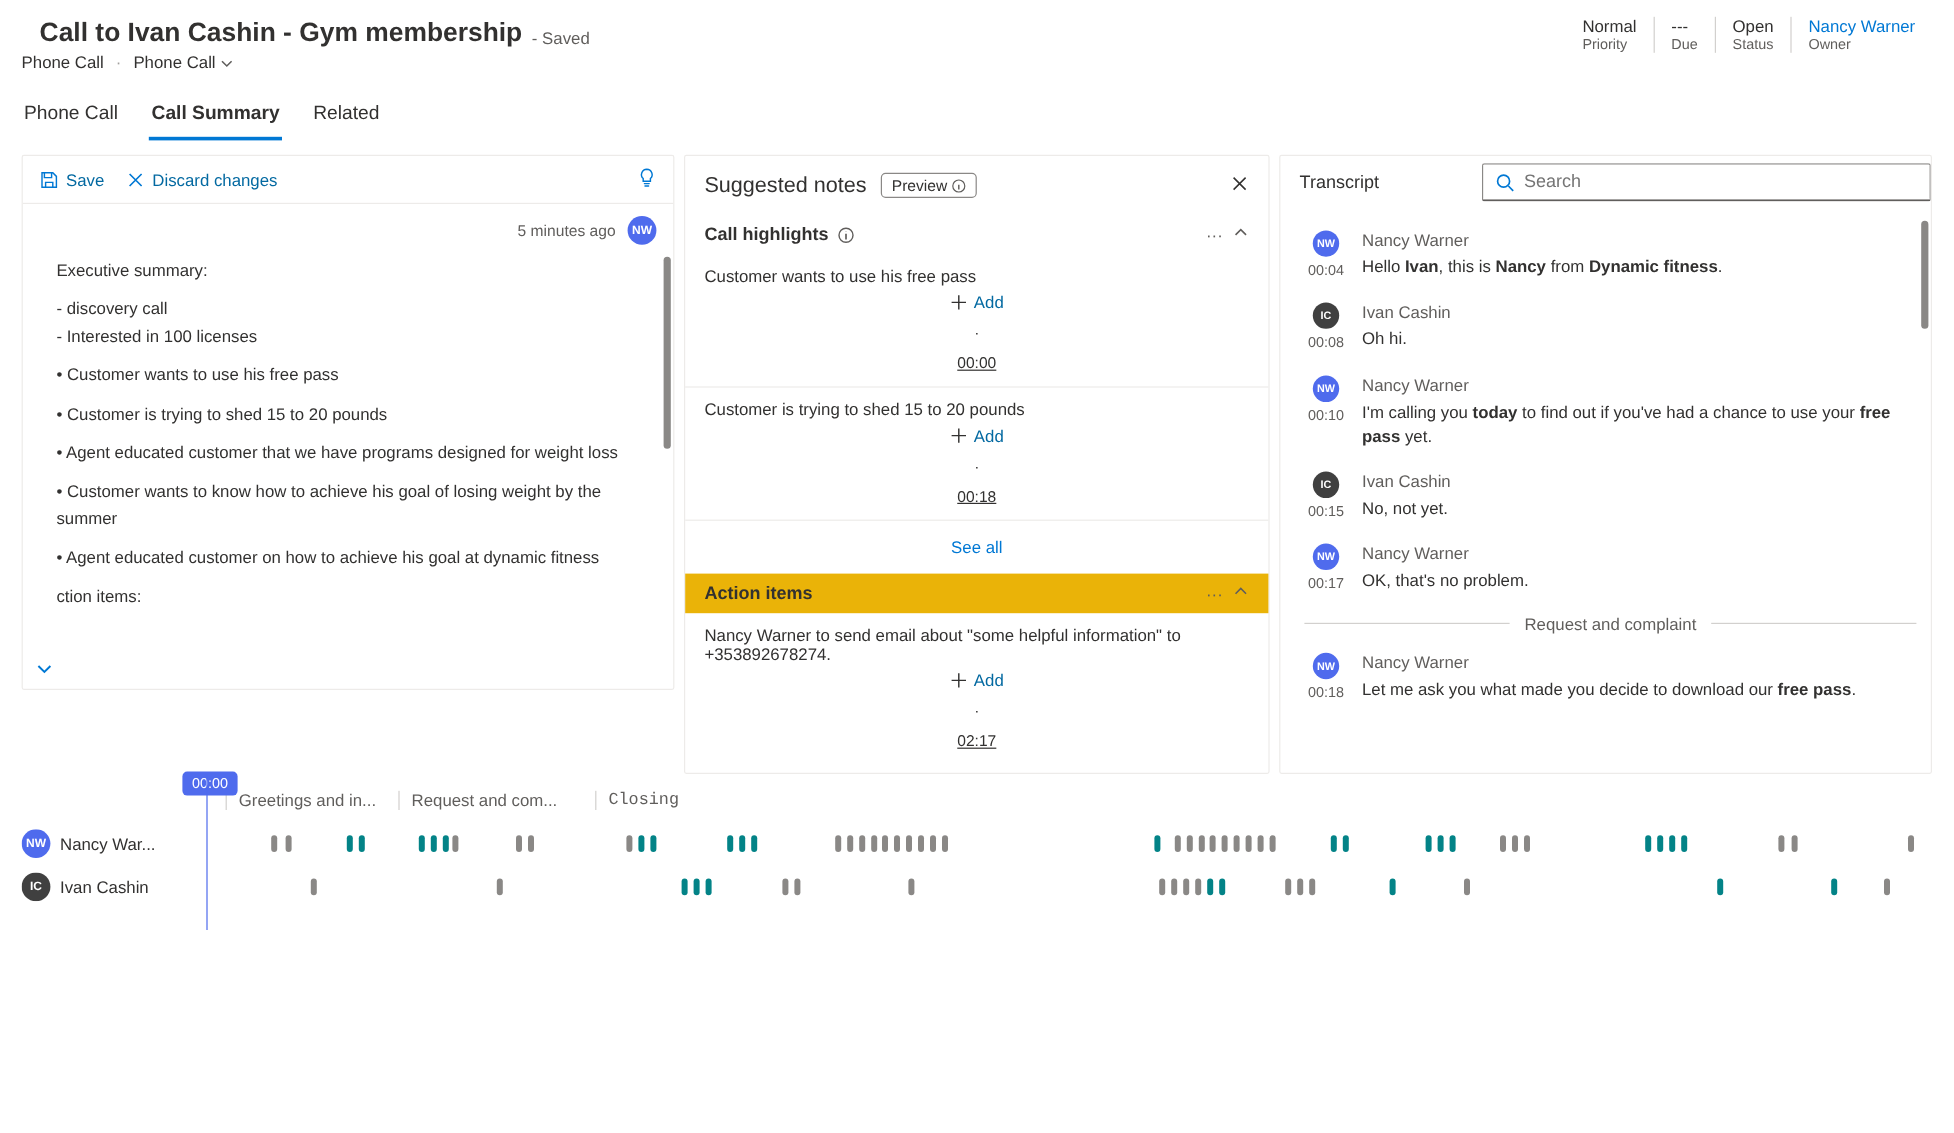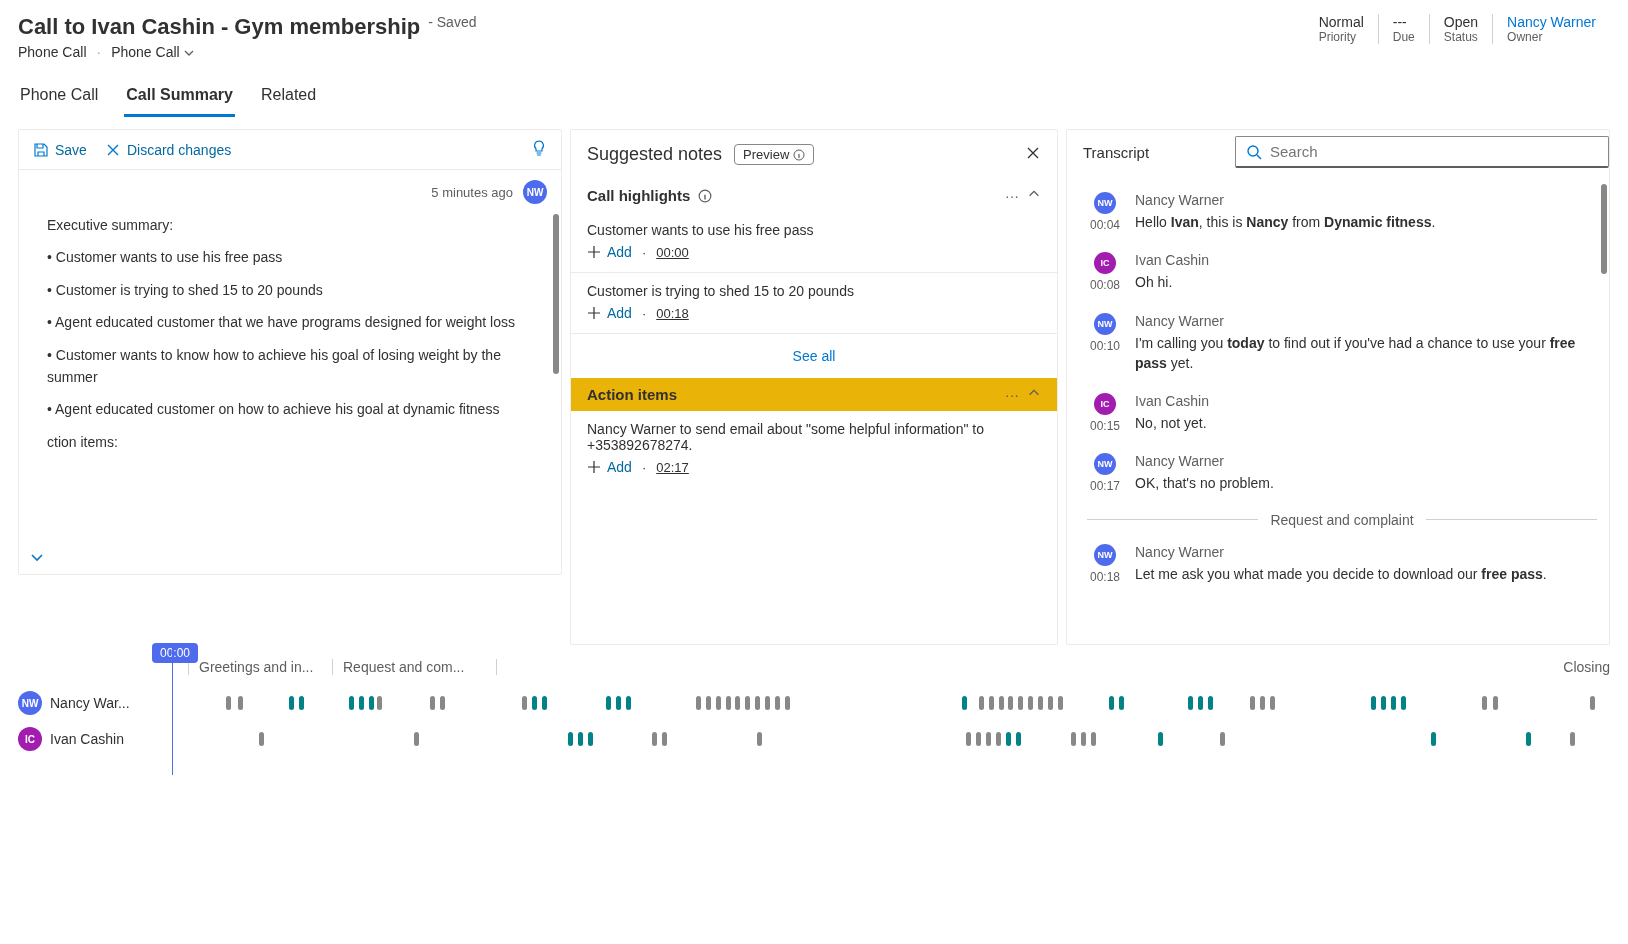--- a/index.html
+++ b/index.html
@@ -1,19 +1,19 @@
 <!DOCTYPE html>
 <html><head>
 <meta charset="utf-8">
 <style>
 * { box-sizing: border-box; margin: 0; padding: 0; }
 body { font-family: "Segoe UI", -apple-system, sans-serif; font-size: 14px; color: #323130; background: #fff; }
 .header { padding: 14px 18px 8px; display: flex; justify-content: space-between; align-items: flex-start; }
 .header-left { }
-.title-row { display: flex; align-items: flex-start; gap: 8px; }
+.title-row { display: flex; align-items: flex-end; gap: 8px; margin-left: 15px; }
 .page-title { font-size: 22px; font-weight: 600; }
 .saved-state { color: #605e5c; font-size: 14px; }
 .subtitle-row { display: flex; align-items: center; gap: 10px; color: #323130; font-size: 14px; margin-top: 4px; }
 .subtitle-sep { color: #a19f9d; }
 .header-right { display: flex; gap: 0; }
 .header-stat { border-left: 1px solid #d2d0ce; padding: 0 14px; }
 .header-stat:first-child { border-left: none; }
 .stat-value { font-size: 14px; color: #323130; }
 .stat-label { font-size: 12px; color: #605e5c; }
 .owner-link { color: #0078d4; }
@@ -26,36 +26,36 @@
 .panel { background: #fff; border: 1px solid #edebe9; border-radius: 2px; }
 .sub-tabs { display: flex; gap: 0; padding: 0 8px; background: #faf9f8; border-bottom: 1px solid #edebe9; align-items: stretch; }
 .sub-tab { padding: 12px 18px; font-size: 15px; color: #323130; cursor: pointer; }
 .sub-tab.highlighted { border: 2px solid #c50f1f; font-weight: 400; }
 .notes-toolbar { display: flex; align-items: center; padding: 10px 14px; gap: 18px; border-bottom: 1px solid #edebe9; }
 .tb-btn { display: inline-flex; align-items: center; gap: 6px; color: #0369a1; cursor: pointer; font-size: 14px; }
 .tb-spacer { flex: 1; }
 .icon-svg { width: 16px; height: 16px; }
 .notes-meta { display: flex; align-items: center; justify-content: flex-end; gap: 10px; padding: 10px 14px 0; color: #605e5c; font-size: 13px; }
 .avatar { width: 24px; height: 24px; border-radius: 50%; background: #4f6bed; color: #fff; display: inline-flex; align-items: center; justify-content: center; font-size: 10px; font-weight: 600; }
-.avatar.grey { background: #a21caf; }
+.avatar.grey { background: #404040; }
 .notes-body { padding: 10px 28px 10px 28px; position: relative; height: 370px; overflow: hidden; }
 .notes-body .note-text { font-size: 14px; line-height: 1.6; color: #323130; }
 .notes-body .note-text p { margin-bottom: 10px; }
 .notes-scroll { position: absolute; right: 2px; top: 10px; width: 6px; height: 160px; background: #8a8886; border-radius: 3px; }
 .expand-chevron { position: absolute; left: 10px; bottom: 6px; cursor: pointer; }
 .sugg-header { display: flex; align-items: center; padding: 14px 16px; gap: 12px; }
 .sugg-title { font-size: 18px; font-weight: 400; }
 .preview-pill { border: 1px solid #8a8886; border-radius: 4px; padding: 2px 8px; font-size: 13px; display: inline-flex; align-items: center; gap: 4px; color: #323130; }
 .sugg-header .tb-spacer { flex: 1; }
 .sugg-section-head { display: flex; align-items: center; padding: 8px 16px; gap: 8px; }
 .sugg-section-title { font-size: 15px; font-weight: 600; }
 .sugg-item { padding: 10px 16px 12px; border-bottom: 1px solid #edebe9; }
 .sugg-item:last-of-type { border-bottom: none; }
 .sugg-item-text { font-size: 14px; margin-bottom: 6px; }
-.sugg-item-actions { display: flex; align-items: center; gap: 10px; font-size: 13px; color: #323130; }
+.sugg-item-actions { display: flex; align-items: center; gap: 10px; font-size: 13px; color: #323130; flex-direction: column; }
 .plus-icon { width: 14px; height: 14px; }
 .timecode { text-decoration: underline; color: #323130; }
 .see-all { text-align: center; padding: 14px 0; }
 .see-all a { color: #0078d4; font-size: 14px; }
 .right-head { display: grid; grid-template-columns: 152px 1fr; align-items: center; padding: 6px 0 6px 16px; gap: 0; }
 .transcript-label { font-size: 15px; }
 .search-wrap { position: relative; border: 1px solid #8a8886; border-bottom: 2px solid #605e5c; display: flex; align-items: center; padding: 6px 10px; gap: 8px; border-radius: 2px; }
 .search-input { border: none; outline: none; font-size: 15px; flex: 1; color: #605e5c; background: transparent; }
 .transcript-body { padding: 12px 0 12px 8px; height: 470px; overflow: hidden; position: relative; }
 .tr-row { display: grid; grid-template-columns: 44px 1fr; gap: 8px; padding: 6px 12px 14px 8px; }
@@ -67,21 +67,21 @@
 .tr-text { font-size: 14px; color: #323130; line-height: 1.45; }
 .tr-divider { display: flex; align-items: center; gap: 12px; padding: 4px 12px 10px 12px; color: #605e5c; font-size: 14px; }
 .tr-divider .line { flex: 1; height: 1px; background: #d2d0ce; }
 .tr-scroll { position: absolute; right: 2px; top: 10px; width: 6px; height: 90px; background: #8a8886; border-radius: 3px; }
 .timeline { padding: 8px 18px 18px; position: relative; }
 .playhead { position: absolute; top: 0; left: 172px; width: 1px; height: 130px; background: #4f6bed; }
 .playhead-badge { position: absolute; top: -2px; left: 152px; background: #4f6bed; color: #fff; border-radius: 4px; padding: 3px 8px; font-size: 12px; }
 .seg-labels { display: grid; grid-template-columns: 170px 144px 164px 1fr; padding: 6px 0 10px 0; color: #605e5c; font-size: 14px; }
 .seg-labels > div { border-left: 1px solid #d2d0ce; padding-left: 10px; white-space: nowrap; overflow: hidden; text-overflow: ellipsis; }
 .seg-labels > div:first-child { border-left: none; }
-.seg-closing { text-align: right; }
+.seg-closing { text-align: left; font-family: Liberation Mono, monospace; }
 .track { display: grid; grid-template-columns: 170px 1fr; align-items: center; gap: 0; padding: 6px 0; }
 .track-label { display: flex; align-items: center; gap: 8px; font-size: 14px; white-space: nowrap; overflow: hidden; text-overflow: ellipsis; }
 .track-lane { position: relative; height: 18px; }
 .tick { position: absolute; width: 5px; height: 14px; border-radius: 3px; top: 2px; }
 .tick.grey { background: #8a8886; }
 .tick.teal { background: #038387; }
 .close-x { cursor: pointer; }
 </style>
 </head>
 <body>
@@ -156,20 +156,21 @@
         </span>
       </div>
       <div class="notes-meta">
         <span>5 minutes ago</span>
         <span class="avatar">NW</span>
       </div>
       <div class="notes-body">
         <div class="notes-scroll"></div>
         <div class="note-text">
           <p>Executive summary:</p>
+          <p><span>- discovery call</span><br><span>- Interested in 100 licenses</span></p>
           <p>• Customer wants to use his free pass</p>
           <p>• Customer is trying to shed 15 to 20 pounds</p>
           <p>• Agent educated customer that we have programs designed for weight loss</p>
           <p>• Customer wants to know how to achieve his goal of losing weight by the summer</p>
           <p>• Agent educated customer on how to achieve his goal at dynamic fitness</p>
           <p>ction items:</p>
         </div>
         <span class="expand-chevron">
           <svg width="16" height="16" viewBox="0 0 16 16">
               <path d="M3 6 L8 11 L13 6" stroke="#0078d4" stroke-width="1.6" fill="none"></path>

